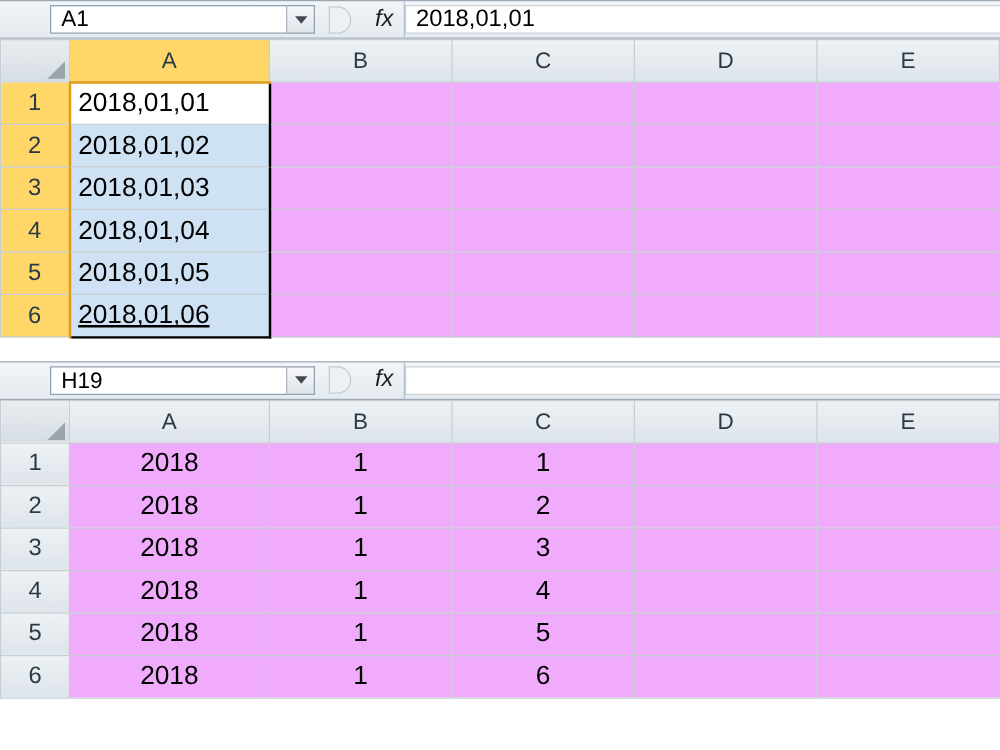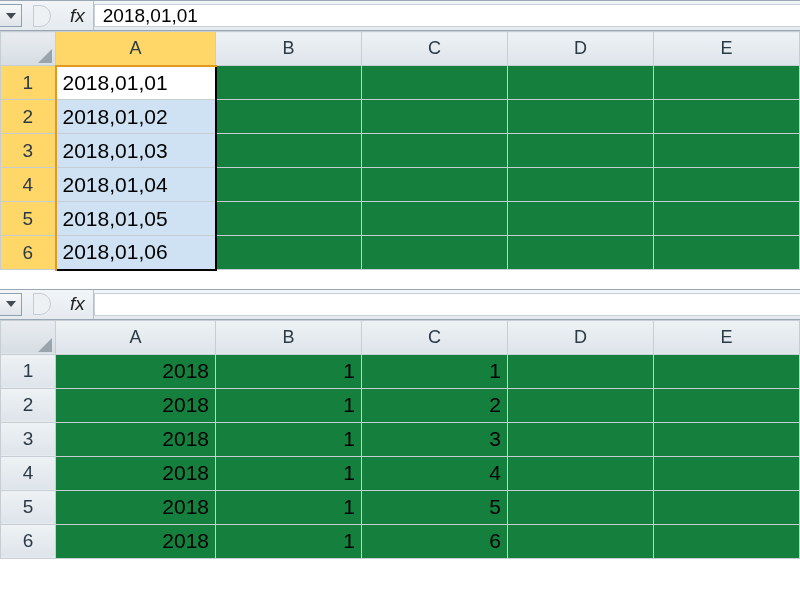--- a/index.html
+++ b/index.html
@@ -125,48 +125,51 @@
     border-top:14px solid transparent;
   }
   .sheet tbody th {
     width: 55px;
     background: linear-gradient(#eef2f5,#dde4ea);
     text-align: center;
     font-size: 19px;
     color:#2c3a45;
   }
   .sheet td {
-    background: #15803d;
+    background: #f0abfc;
     font-size: 21px;
-    text-align: right;
+    text-align: center;
   }
   .sheet td.left { text-align: left; }
 
   
   .hot-col { background: #ffd768 !important; border-bottom: 2px solid #e09a1f !important;}
   .hot-row { background: #ffd768 !important; border-right:2px solid #e09a1f !important;}
   
   .sel {
     background: #cfe2f3 !important;
     border-left: 2px solid #000 !important;
     border-right: 2px solid #000 !important;
   }
   .sel-top { border-top: 2px solid #000 !important; }
-  .sel-bot { border-bottom: 2px solid #000 !important; }
+  .sel-bot { border-bottom: 2px solid #000 !important; text-decoration: underline; }
   .active-cell { background: #fff !important; }
 
   .colA { width:160px; }
   .colRest { width:146px; }
 </style>
 </head>
 <body>
 
 <div class="pane">
   <div class="fbar">
     <div class="namebox-wrap">
+      <div class="namebox">
+        <span>A1</span>
+      </div>
       <div class="namebox-drop">
         <div class="tri-down"></div>
       </div>
     </div>
     <div class="fx-gap">
       <div class="paren"></div>
     </div>
     <div class="fx-label">fx</div>
     <div class="fx-input">
       <span>2018,01,01</span>
@@ -245,20 +248,23 @@
       </tr>
     </tbody>
   </table>
 </div>
 
 <div class="gap"></div>
 
 <div class="pane">
   <div class="fbar">
     <div class="namebox-wrap">
+      <div class="namebox">
+        <span>H19</span>
+      </div>
       <div class="namebox-drop">
         <div class="tri-down"></div>
       </div>
     </div>
     <div class="fx-gap">
       <div class="paren"></div>
     </div>
     <div class="fx-label">fx</div>
     <div class="fx-input">
       <span></span>

